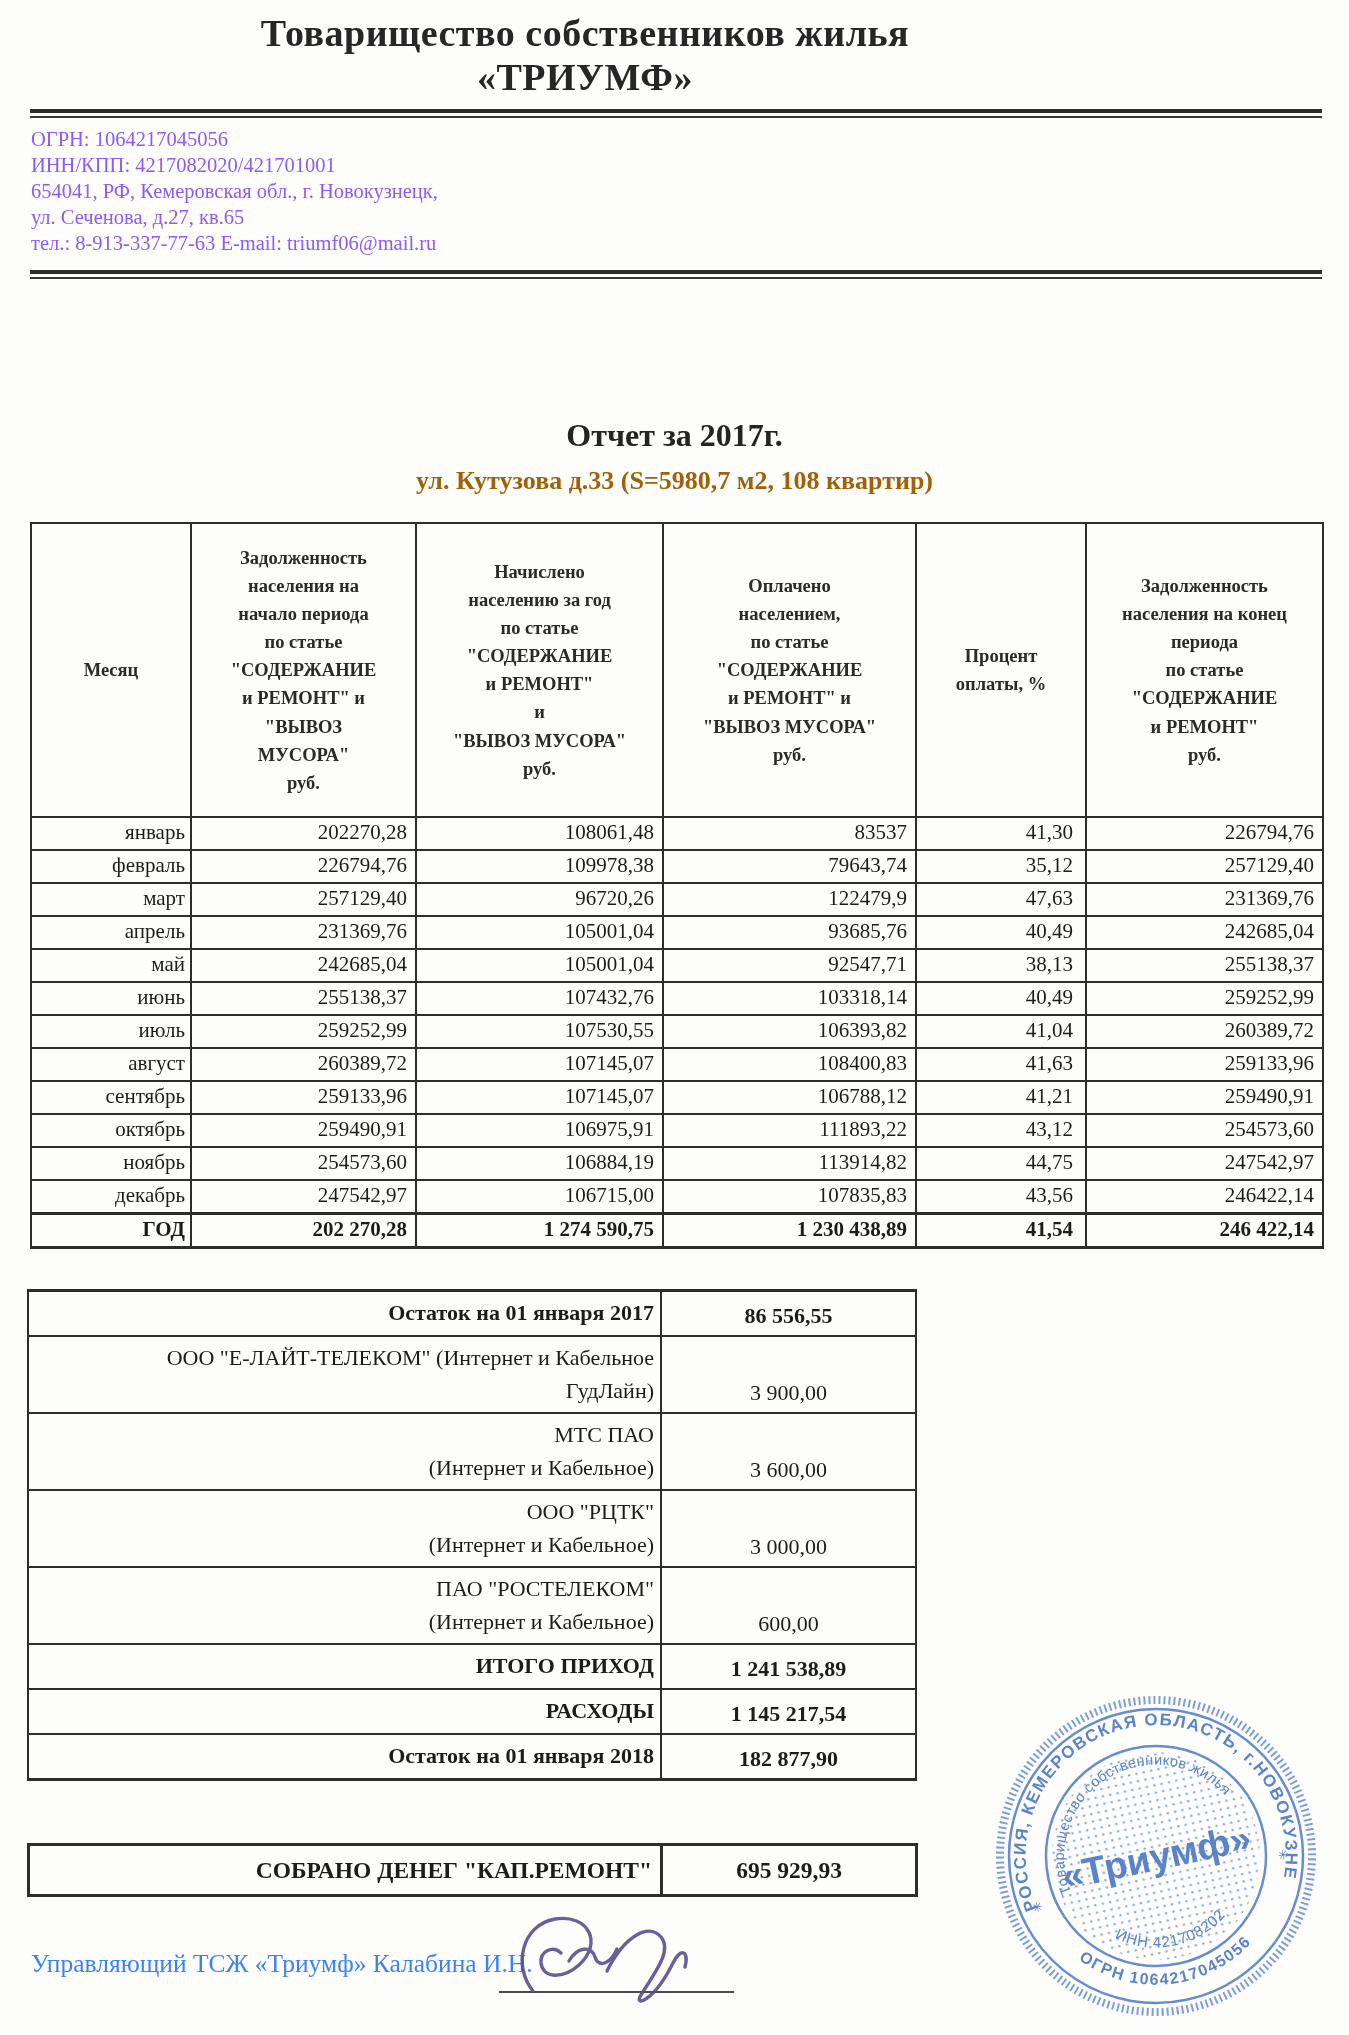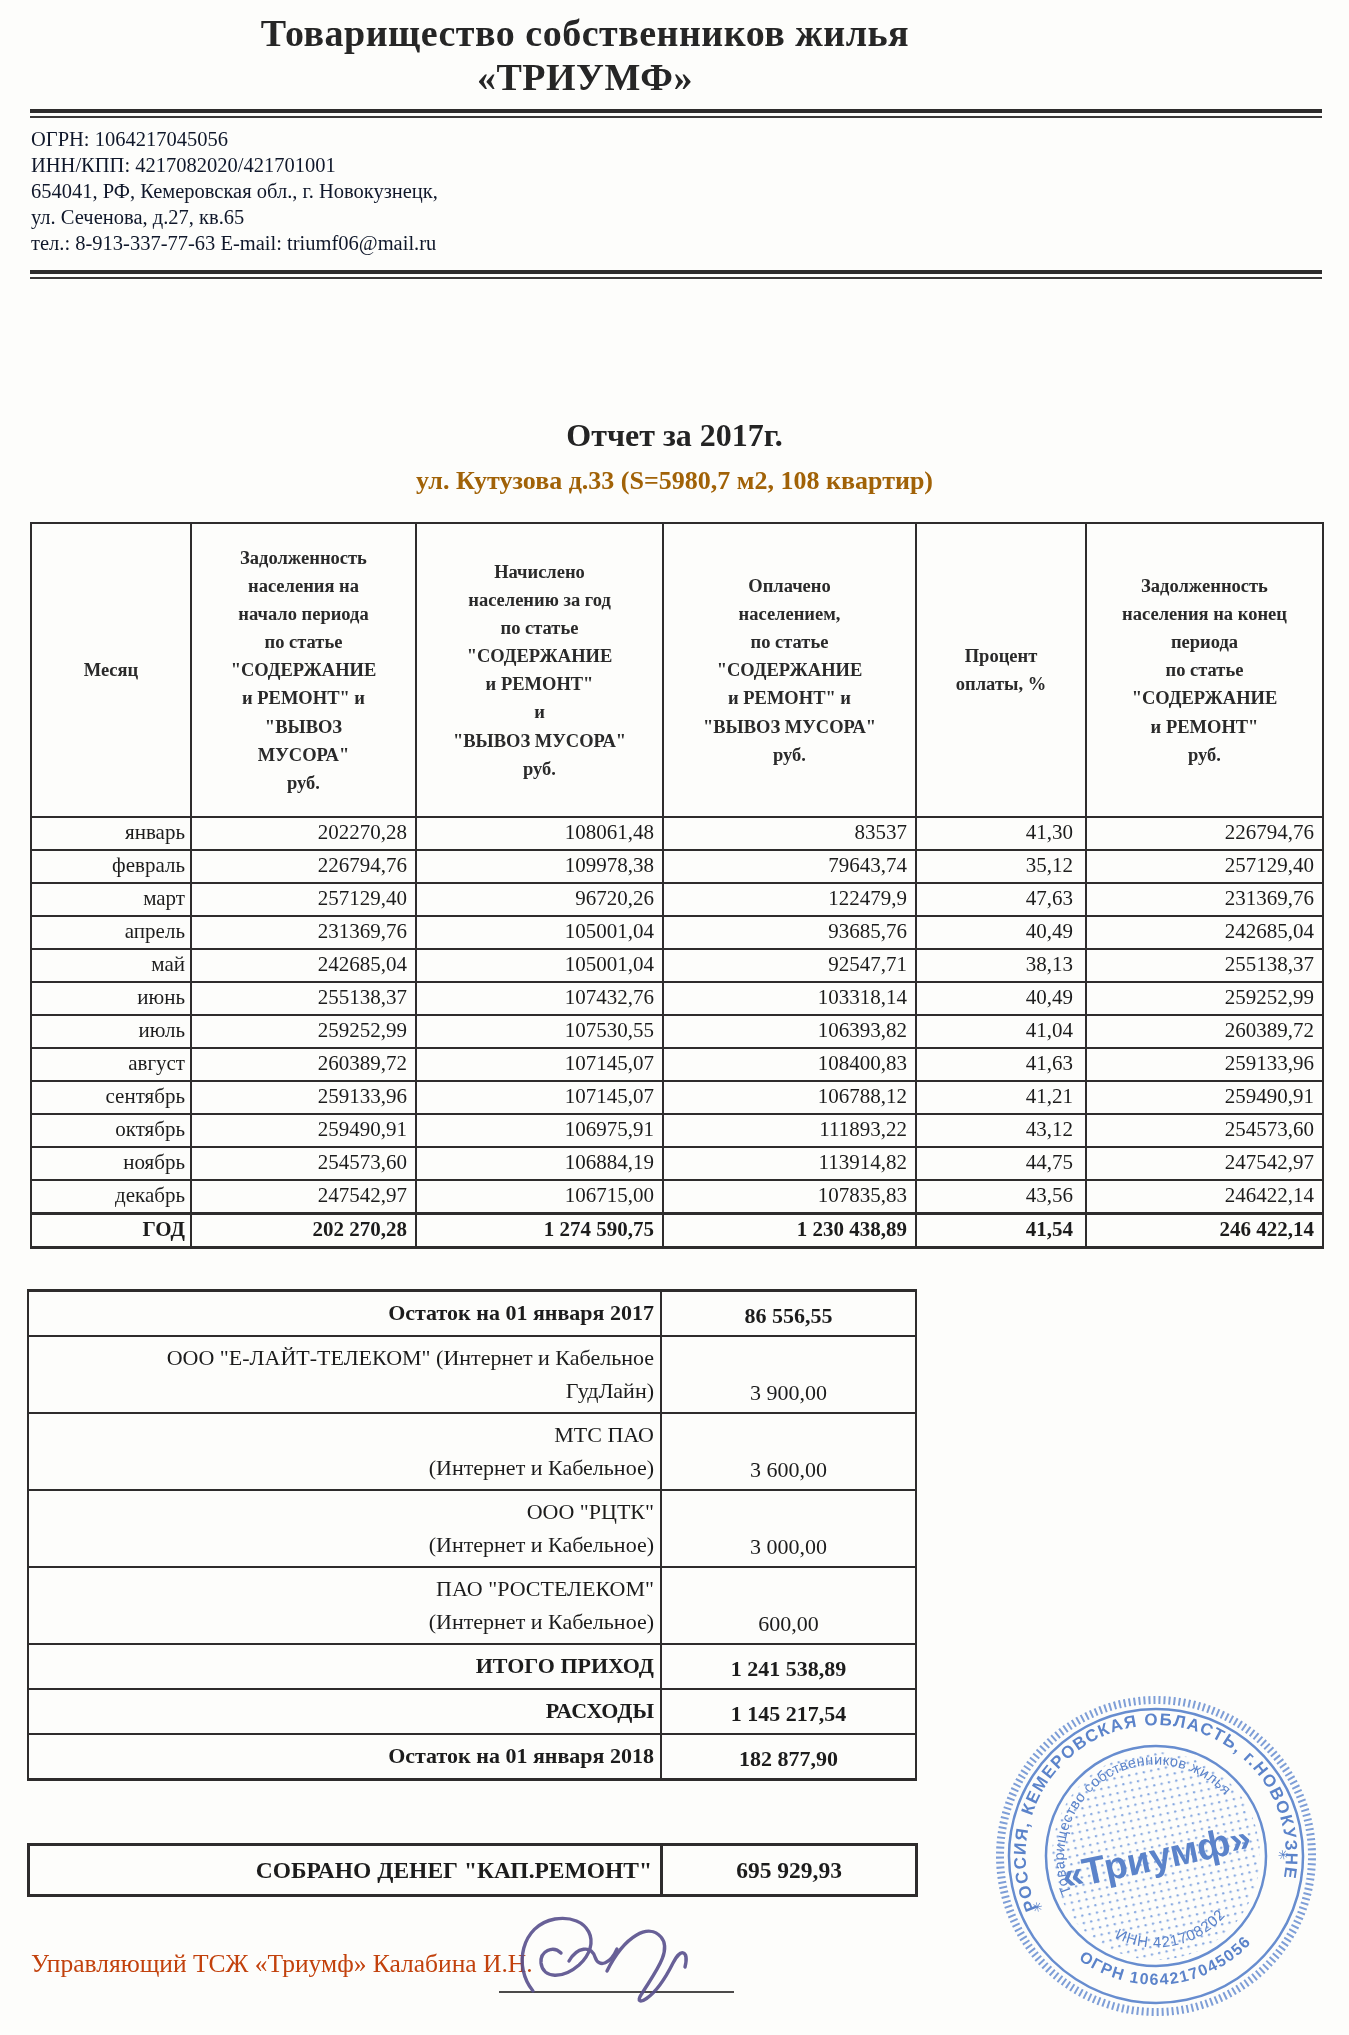--- a/index.html
+++ b/index.html
@@ -10,21 +10,21 @@
     color:#1d1d1d;overflow:hidden;
   }
   .page{position:relative;width:1349px;height:1685px;}
 
   
   .org-head{width:1170px;text-align:center;padding-top:12px;}
   .org-line1,.org-line2{font-weight:bold;font-size:38px;line-height:1.15;color:#262626;letter-spacing:.5px;}
   .rule{margin-left:30px;width:1292px;height:3px;border-top:4px solid #2e2c2c;border-bottom:2px solid #3a3838;}
   .rule.r1{margin-top:10px;}
   .rule.r2{margin-top:12px;}
-  .details{position:relative;margin-top:8px;height:132px;font-size:20.5px;line-height:26px;color:#0f172a;}
+  .details{position:relative;margin-top:8px;height:132px;font-size:20.5px;line-height:26px;color:#8b5cf6;}
   .details .col-left{position:absolute;left:31px;top:0;}
   .details .col-right{position:absolute;left:463px;top:0;}
   .col-right div:nth-child(2){padding-left:15px;}
   .col-right div:nth-child(3){padding-left:15px;}
   .col-right div:nth-child(5){padding-left:31px;}
 
   
   .report-title{margin-top:138px;text-align:center;font-weight:bold;font-size:32px;color:#242424;}
   .report-subtitle{margin-top:12px;text-align:center;font-weight:bold;font-size:26px;color:#a16207;}
 
@@ -55,21 +55,21 @@
   .summary-table tr:first-child td{border-top:3px solid #2e2c2c;}
   .summary-table tr:last-child td{border-bottom:3px solid #2e2c2c;}
 
   
   .capital-table{margin:62px 0 0 27px;width:888px;table-layout:fixed;}
   .capital-table td{border:3px solid #2e2c2c;height:46px;font-size:23.5px;font-weight:bold;color:#1c1c1c;}
   .capital-table td.lbl{text-align:right;padding-right:8px;}
   .capital-table td.val{text-align:center;}
 
   
-  .sign-row{position:relative;margin:30px 0 0 31px;height:70px;font-size:25.5px;color:#c2410c;}
+  .sign-row{position:relative;margin:30px 0 0 31px;height:70px;font-size:25.5px;color:#3b82f6;}
   .sign-label{position:absolute;left:0;top:22px;}
   .sign-area{position:absolute;left:468px;top:0;width:235px;height:66px;}
   .sign-underline{position:absolute;left:0;bottom:0;width:235px;border-bottom:2px solid #4c4a4a;}
   .sign-svg{position:absolute;left:4px;top:-22px;}
 
   
   .stamp{position:absolute;left:986px;top:1686px;width:340px;height:340px;
          transform:rotate(-12deg);opacity:.92;}
   .stamp text{font-family:"Liberation Sans","DejaVu Sans",sans-serif;}
 </style>

